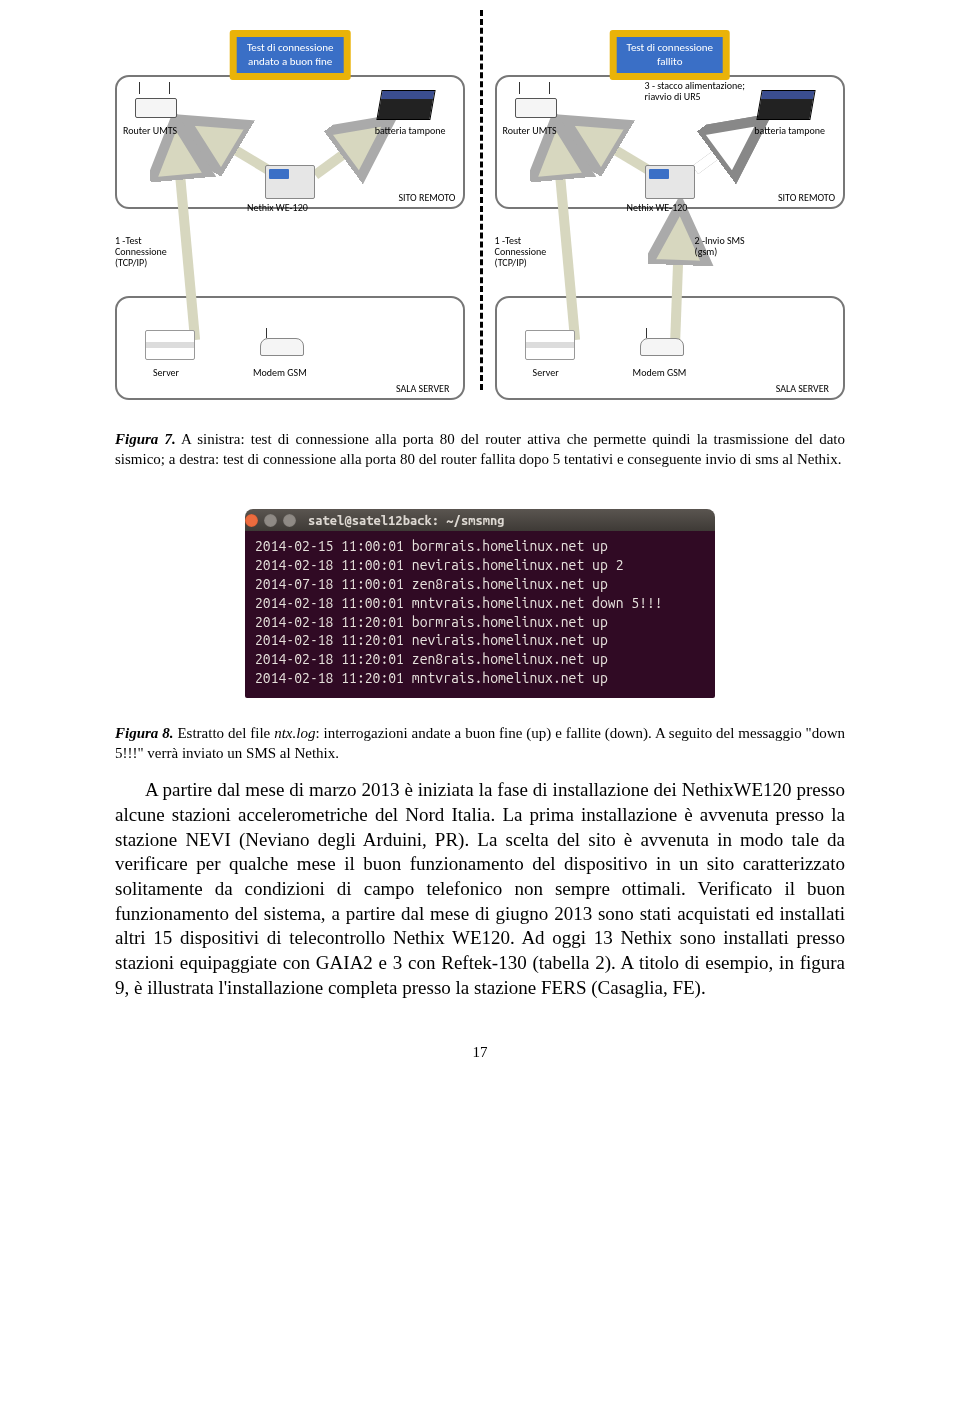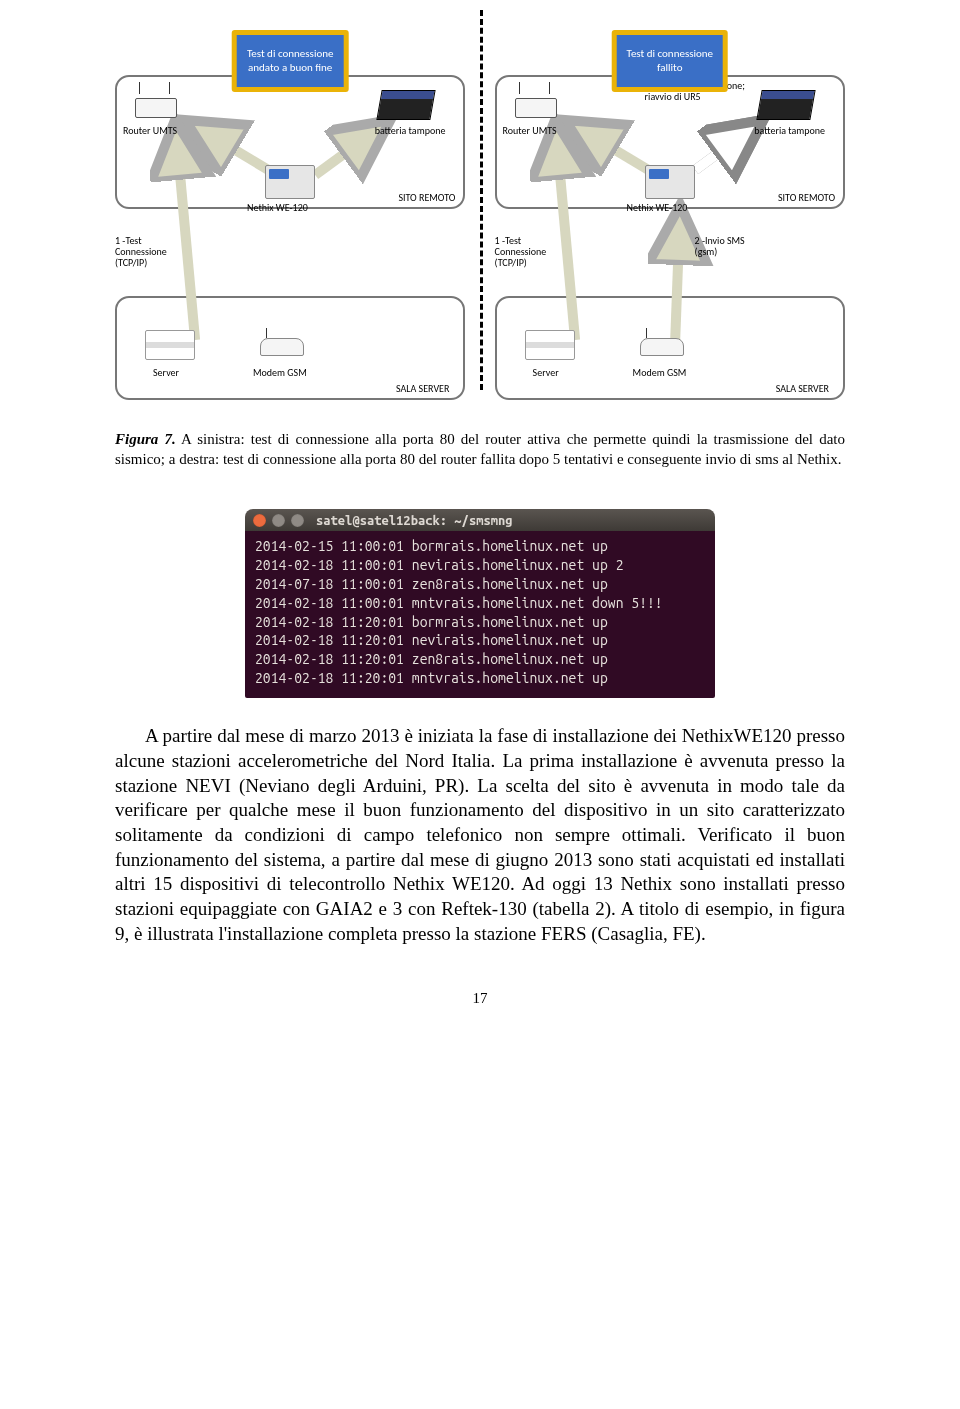--- a/index.html
+++ b/index.html
@@ -34,26 +34,26 @@
     height: 380px;
   }
   .panel {
     position: relative;
     width: 48%;
     height: 360px;
   }
   .badge-blue {
     position: absolute;
     background: #3a6fc6;
-    border: 5px solid #eab308;
+    border: 7px solid #eab308;
     color: #fff;
     font-family: Calibri, Arial, sans-serif;
     font-size: 11px;
     line-height: 1.25;
-    padding: 12px 10px;
+    padding: 4px 10px;
     text-align: center;
     border-radius: 3px;
     top: -10px;
     left: 50%;
     transform: translateX(-50%);
     z-index: 4;
   }
   .box {
     position: absolute;
     border: 2px solid #777;
@@ -195,21 +195,21 @@
 
   
   .terminal {
     margin: 40px auto 26px auto;
     width: 470px;
     font-family: "Ubuntu Mono", "DejaVu Sans Mono", Menlo, Consolas, monospace;
   }
   .term-titlebar {
     background: linear-gradient(#5a5550, #3e3a36);
     border-radius: 8px 8px 0 0;
-    padding: 4px 8px;
+    padding: 4px 0;
     display: flex;
     align-items: center;
     gap: 6px;
     color: #ddd8d2;
     font-size: 13px;
     font-weight: bold;
   }
   .term-titlebar .winbtn {
     width: 13px; height: 13px;
     border-radius: 50%;
@@ -390,17 +390,20 @@
     <div class="term-body"><span>2014-02-15 11:00:01 bormrais.homelinux.net up</span>
 <span>2014-02-18 11:00:01 nevirais.homelinux.net up 2</span>
 <span>2014-07-18 11:00:01 zen8rais.homelinux.net up</span>
 <span>2014-02-18 11:00:01 mntvrais.homelinux.net down 5!!!</span>
 <span>2014-02-18 11:20:01 bormrais.homelinux.net up</span>
 <span>2014-02-18 11:20:01 nevirais.homelinux.net up</span>
 <span>2014-02-18 11:20:01 zen8rais.homelinux.net up</span>
 <span>2014-02-18 11:20:01 mntvrais.homelinux.net up</span></div>
   </div>
 
+  <p class="caption">
+    <span class="figlabel">Figura 8.</span><span> Estratto del file </span><span class="ital">ntx.log</span><span>: interrogazioni andate a buon fine (up) e fallite (down). A seguito del messaggio "down 5!!!" verrà inviato un SMS al Nethix.</span>
+  </p>
 
   <p class="body">A partire dal mese di marzo 2013 è iniziata la fase di installazione dei NethixWE120 presso alcune stazioni accelerometriche del Nord Italia. La prima installazione è avvenuta presso la stazione NEVI (Neviano degli Arduini, PR). La scelta del sito è avvenuta in modo tale da verificare per qualche mese il buon funzionamento del dispositivo in un sito caratterizzato solitamente da condizioni di campo telefonico non sempre ottimali. Verificato il buon funzionamento del sistema, a partire dal mese di giugno 2013 sono stati acquistati ed installati altri 15 dispositivi di telecontrollo Nethix WE120. Ad oggi 13 Nethix sono installati presso stazioni equipaggiate con GAIA2 e 3 con Reftek-130 (tabella 2). A titolo di esempio, in figura 9, è illustrata l'installazione completa presso la stazione FERS (Casaglia, FE).</p>
 
   <div class="pagenum">17</div>
 </div>
 
 </body></html>

